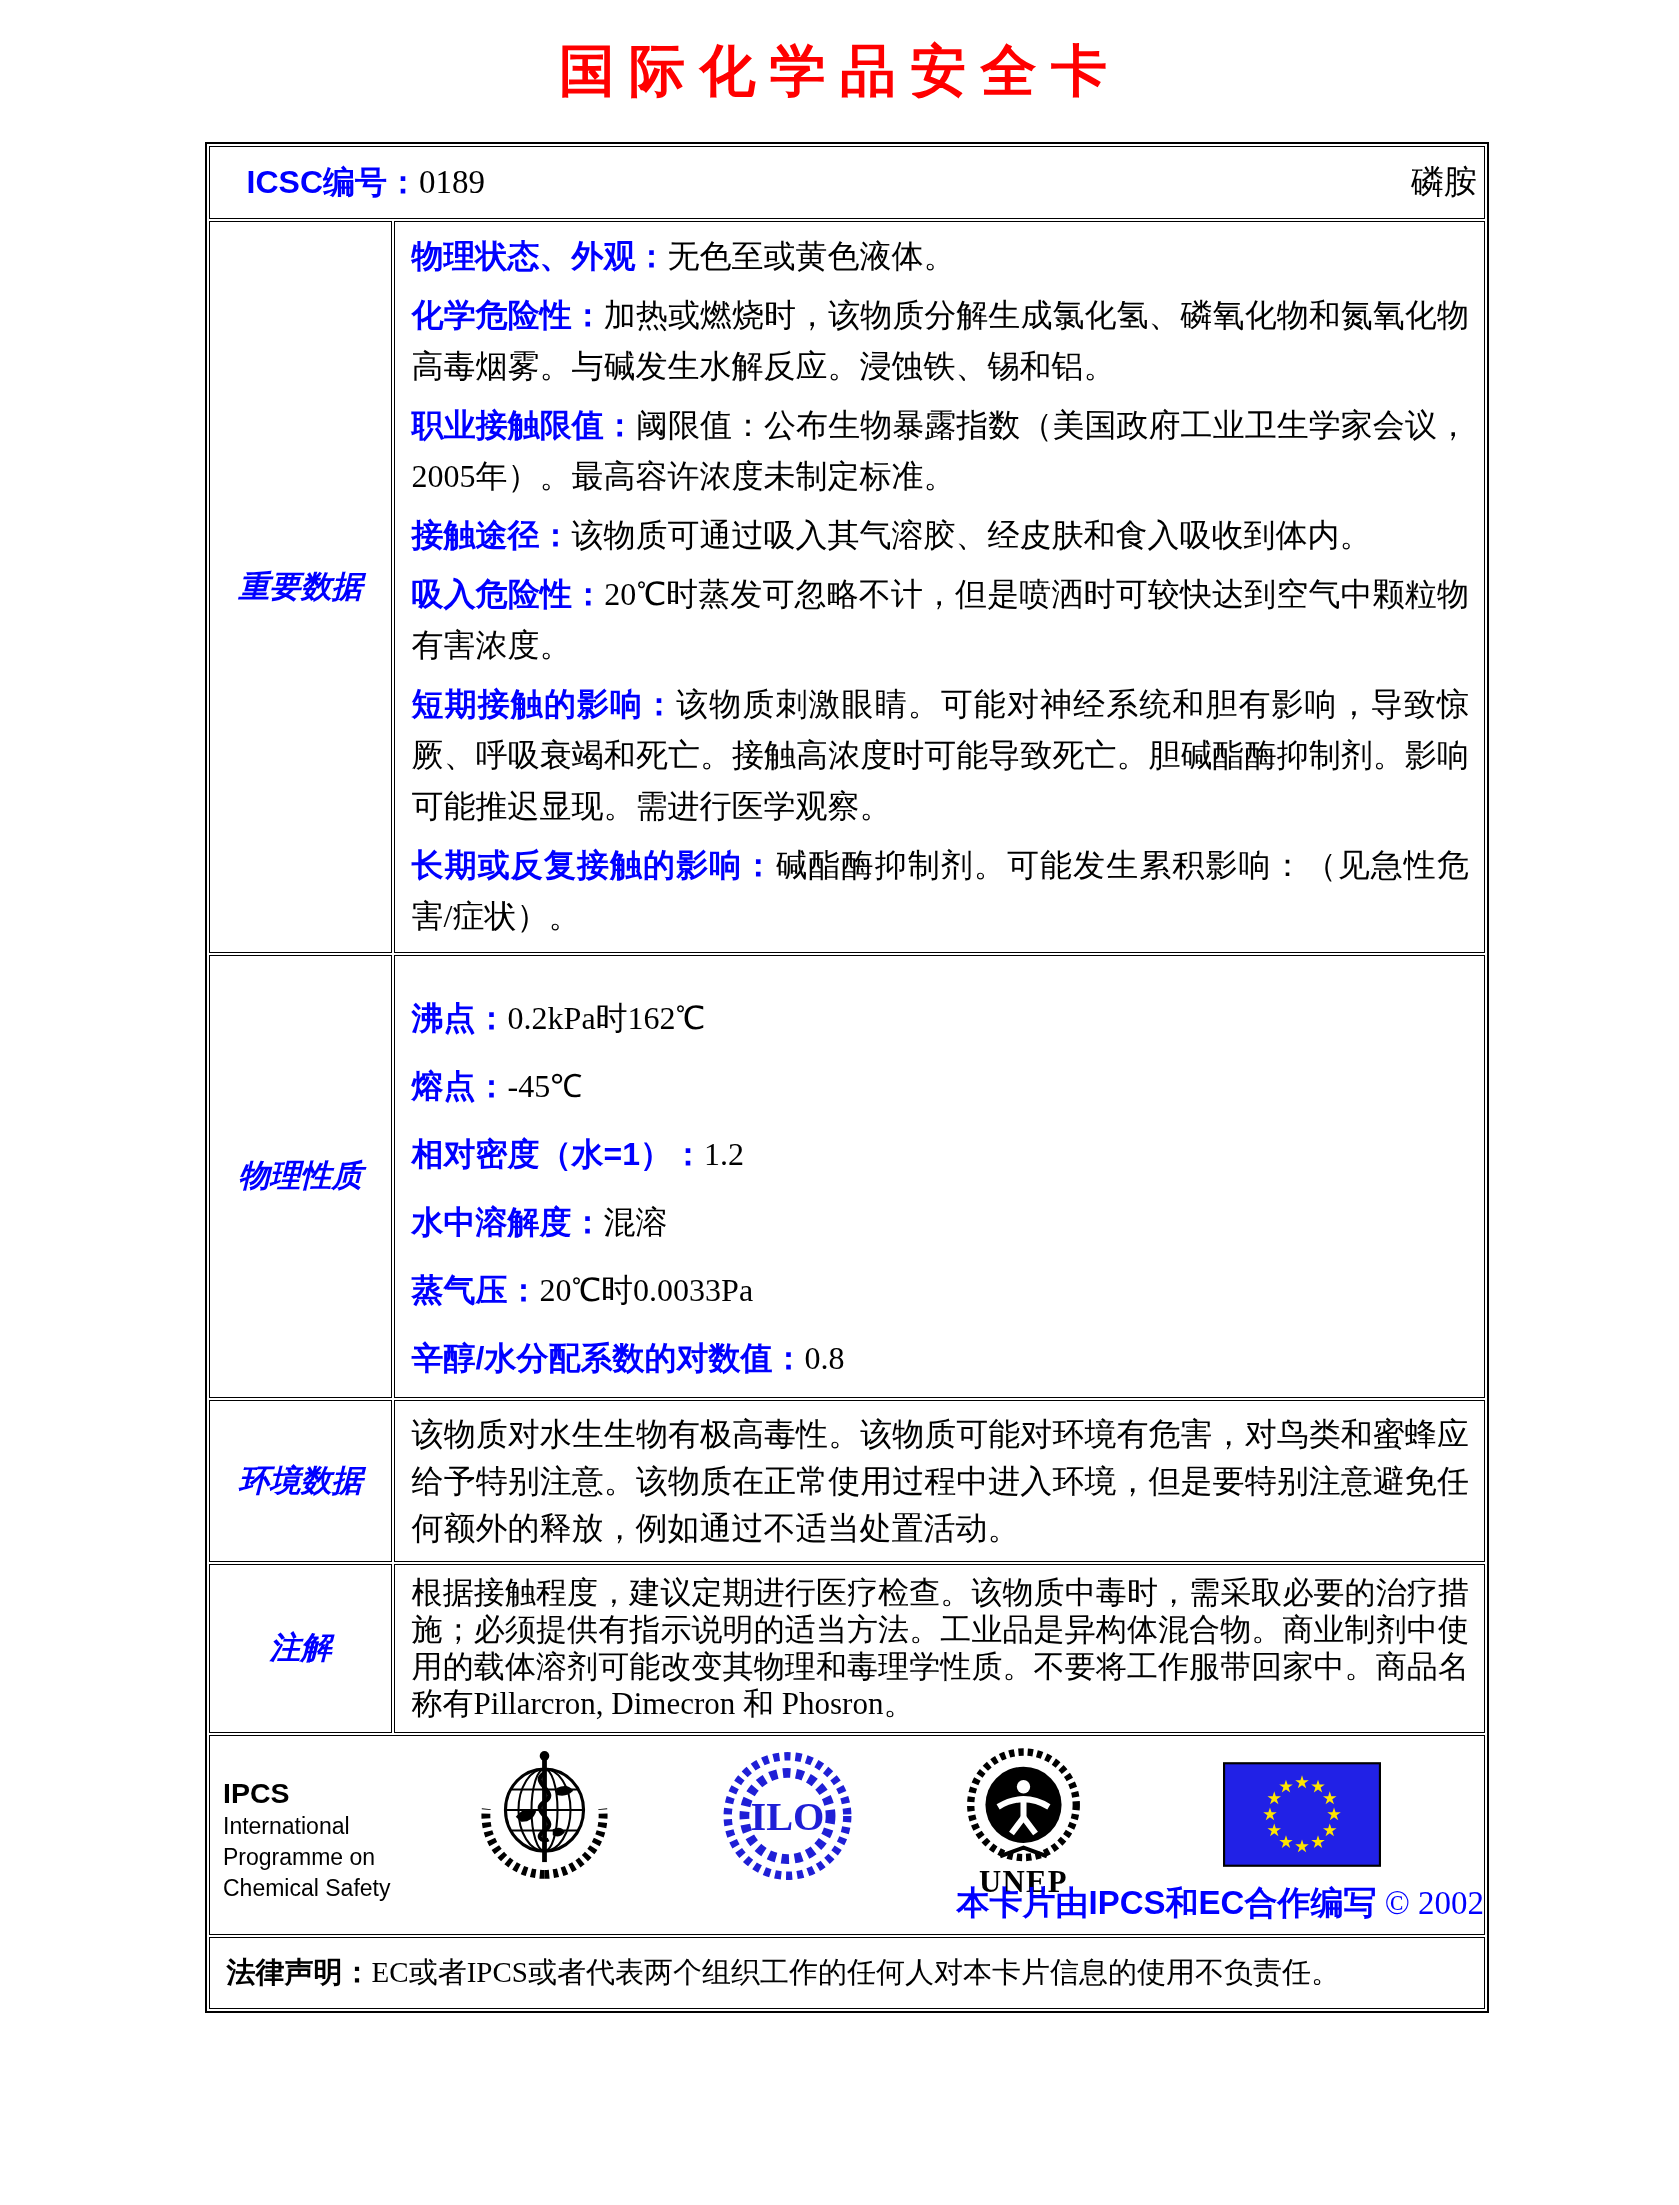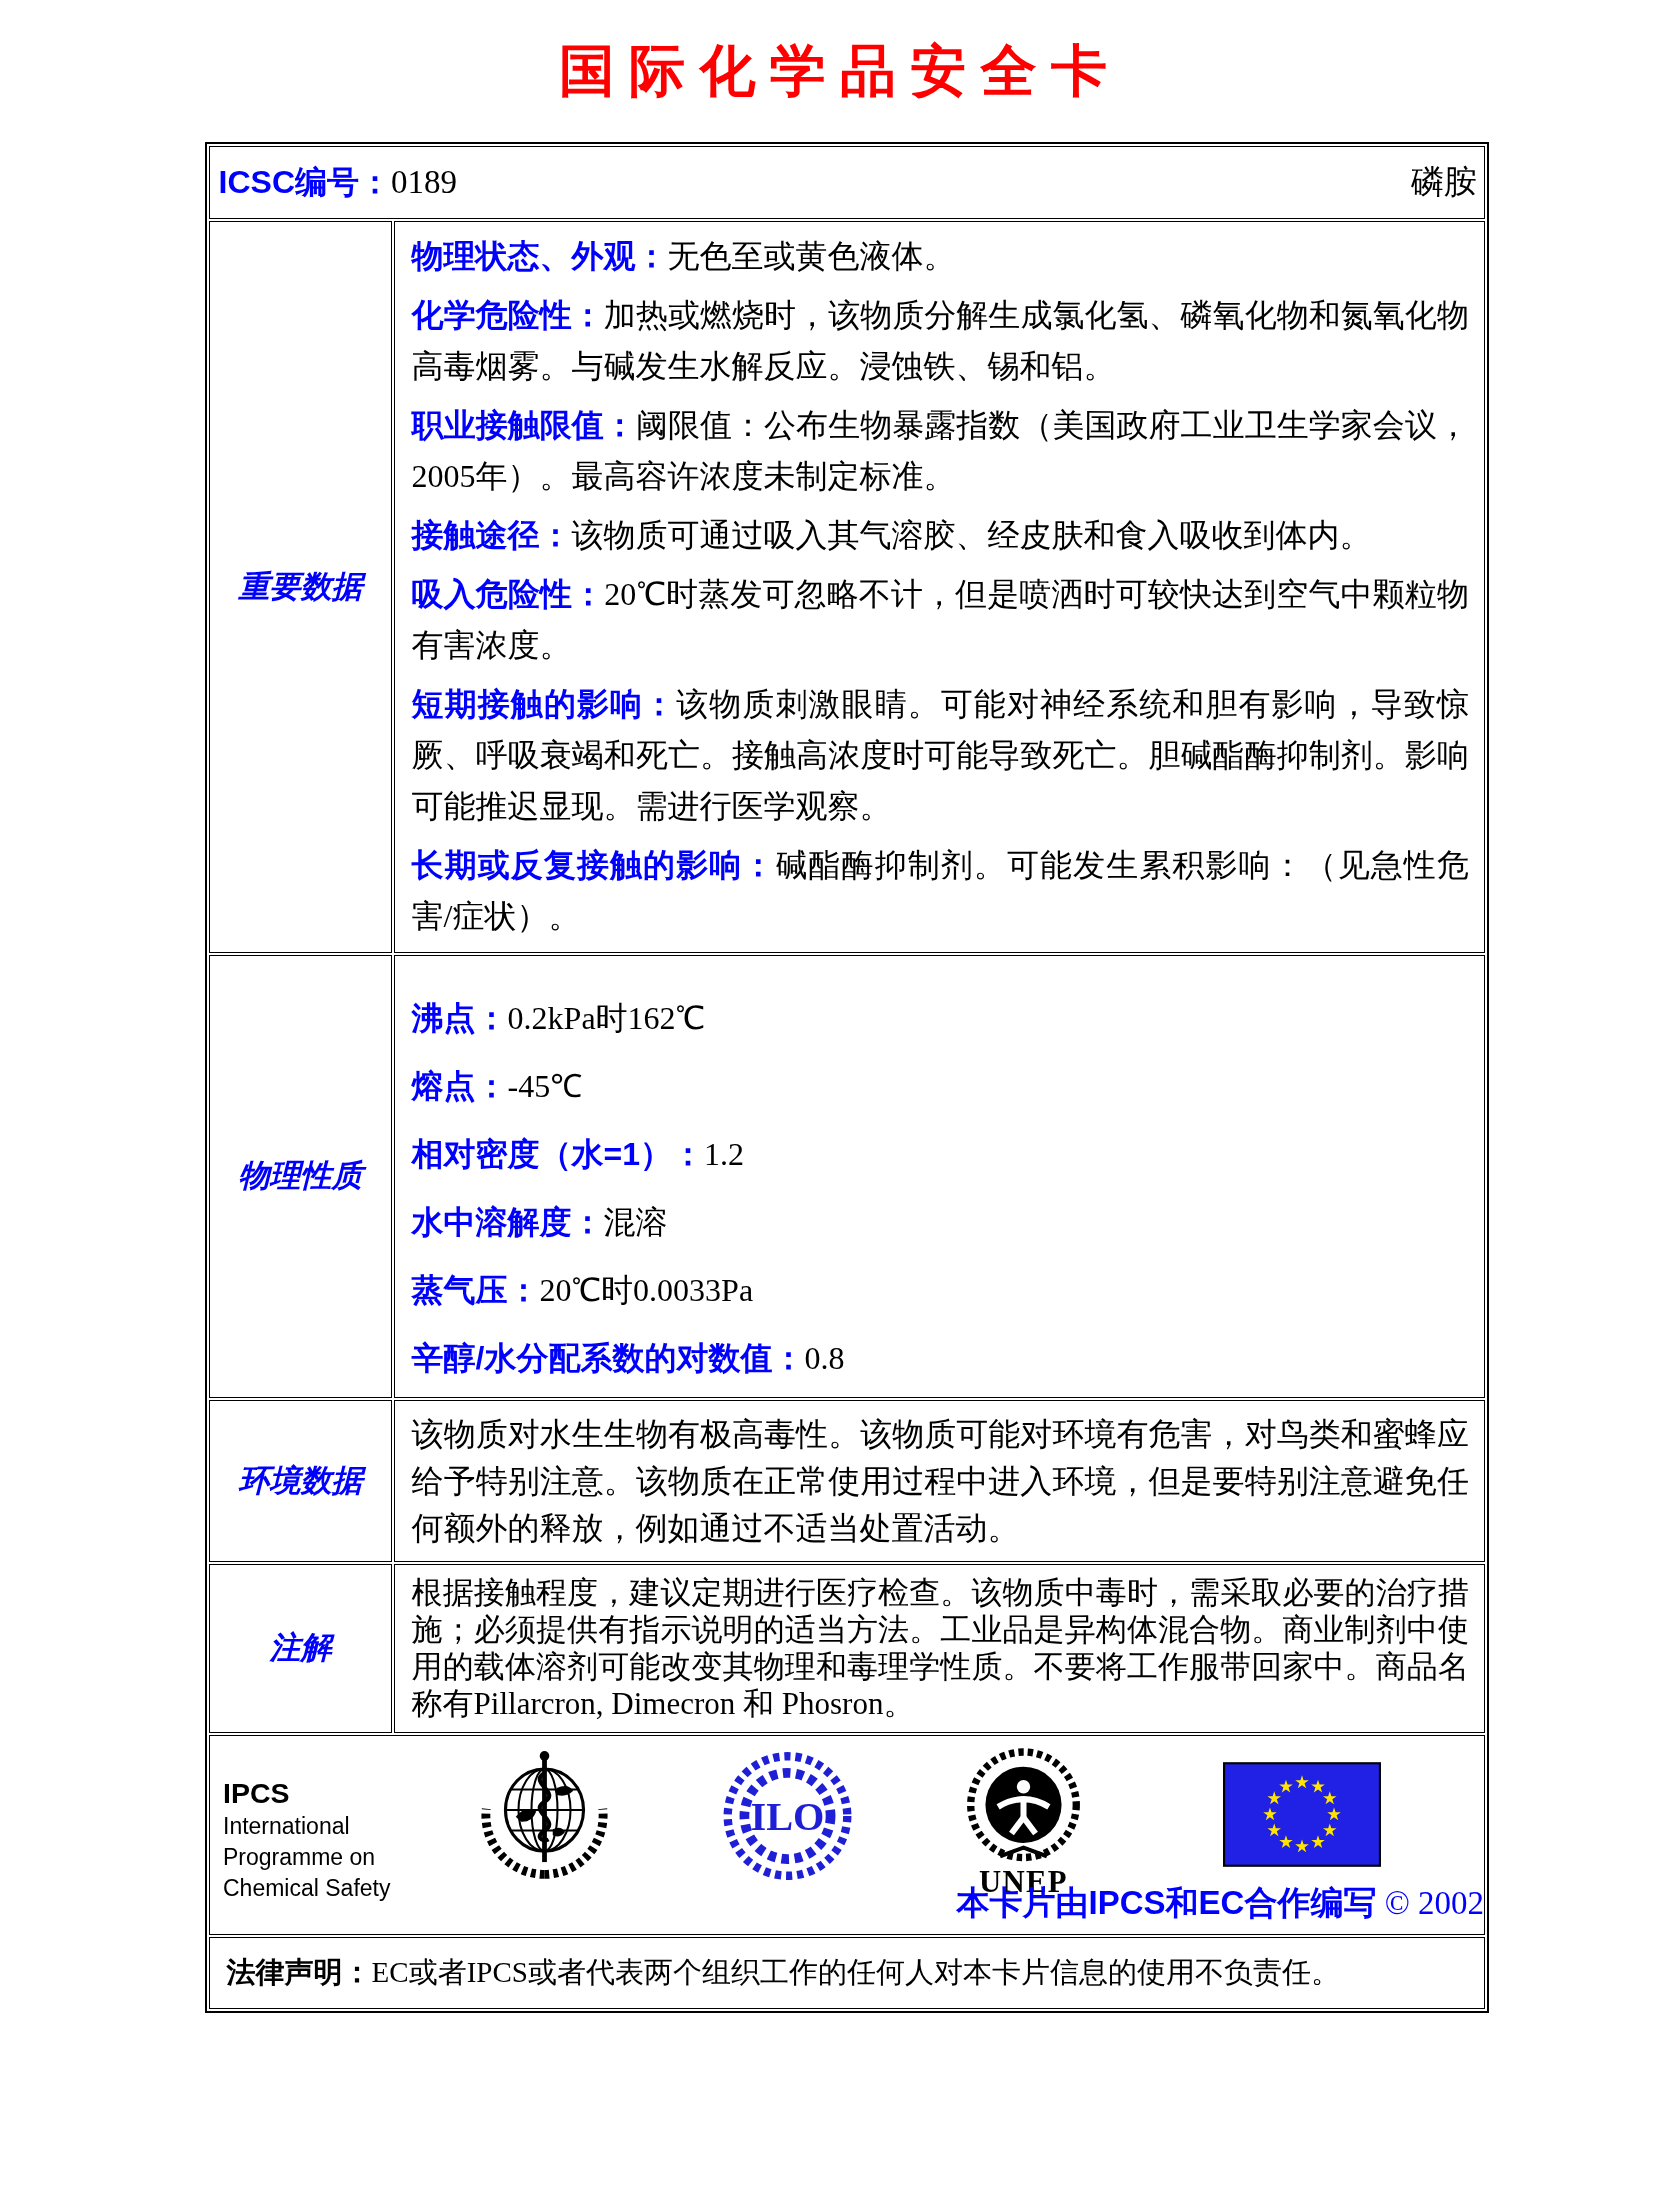--- a/index.html
+++ b/index.html
@@ -42,21 +42,21 @@
     font-family:"Liberation Sans",sans-serif;
     font-weight:bold;
     font-size:31px;
     font-style:italic;
   }
   td.header-cell{
     height:71px;
     vertical-align:middle;
     padding:0 7.1px 0 8.6px;
   }
-  .header-flex{display:flex;justify-content:space-between;align-items:center;}
+  .header-flex{display:flex;justify-content:space-between;align-items:center;margin-left:28px;}
   .icsc-label{
     color:#0000ff;font-weight:bold;
     font-family:"Liberation Sans",sans-serif;
     font-size:32px;
   }
   .icsc-value{font-size:33px;color:#000;}
   .chem-name{font-size:33px;color:#000;}
   td.content-cell{vertical-align:top;padding:1.4px 7.1px 1.4px 8.6px;}
   .content-cell p{margin:8px;text-align:justify;}
   .blue-label{

